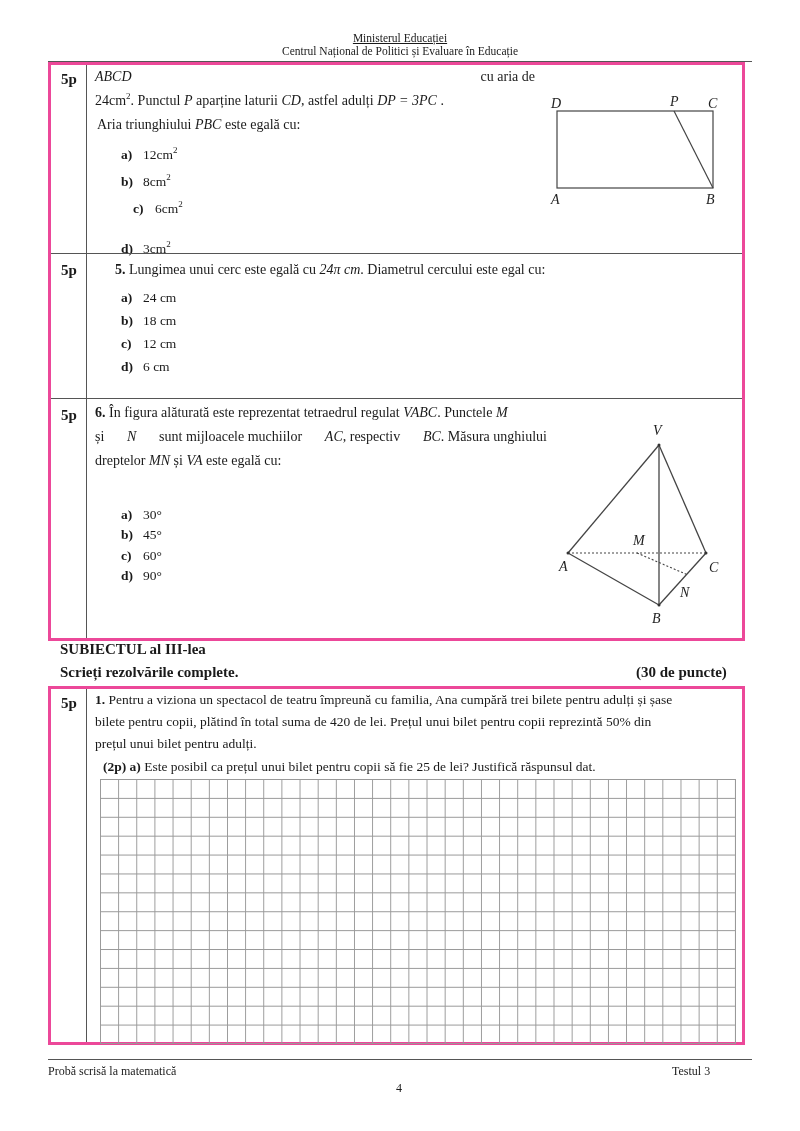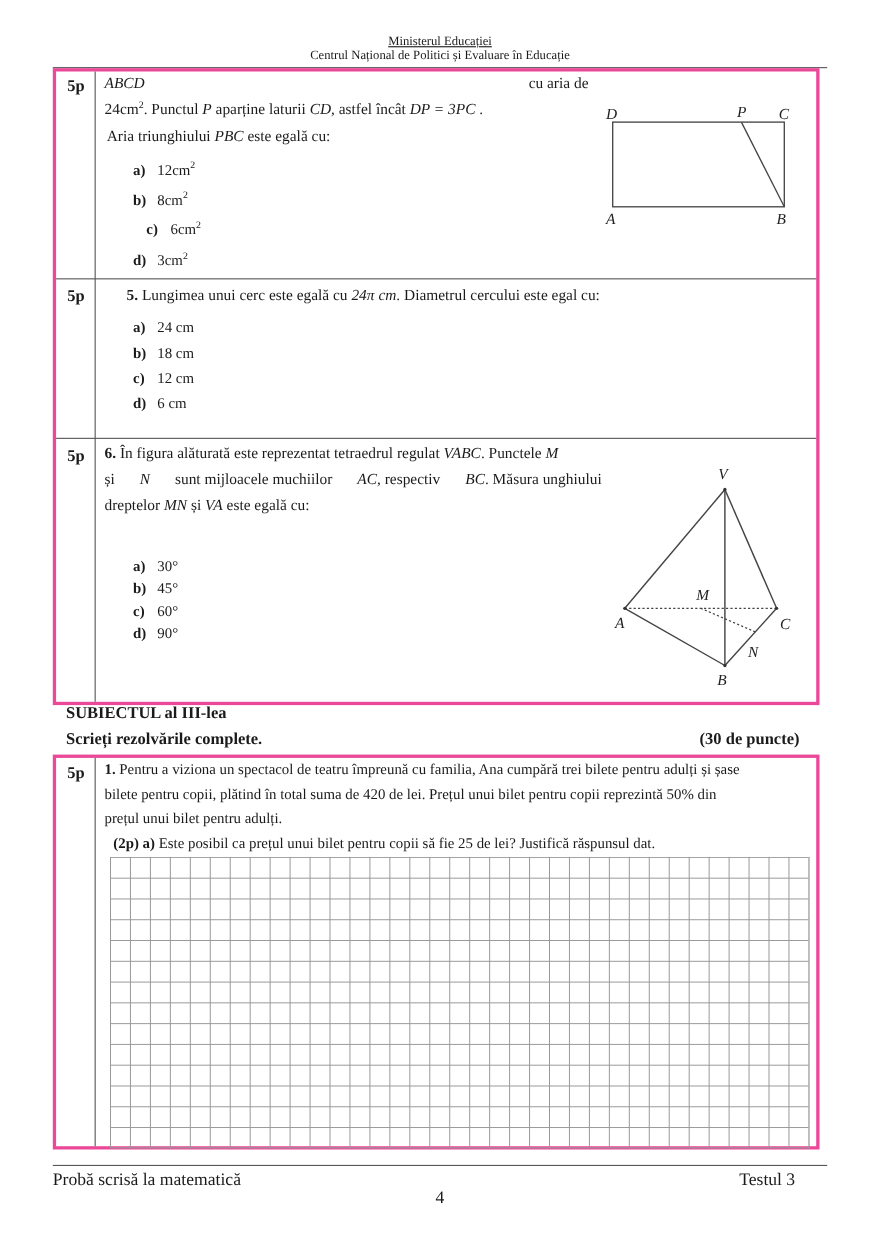--- a/index.html
+++ b/index.html
@@ -22,21 +22,21 @@
   .subj { font-weight: bold; font-size: 15px; }
   .instr { font-weight: bold; font-size: 15px; }
   .grid {
     background-image:
       linear-gradient(to right, #999 1px, transparent 1px),
       linear-gradient(to bottom, #999 1px, transparent 1px);
     background-size: 18.15px 18.9px;
     border-right: 1px solid #999; border-bottom: 1px solid #999;
     box-sizing: border-box;
   }
-  .foot { font-size: 16px; }
+  .foot { font-size: 12px; }
   svg text { font-family: "Liberation Serif", "DejaVu Serif", serif; font-style: italic; font-size: 14px; fill: #222; }
 </style>
 </head>
 <body>
 
 <div class="abs hdr" style="top:32px;text-decoration:underline;">Ministerul Educației</div>
 <div class="abs hdr" style="top:45px;">Centrul Național de Politici și Evaluare în Educație</div>
 <div class="abs hdr-line"></div>
 
 <div class="abs tbl" style="left:48px; top:62px; width:697px; height:579px;">
@@ -46,33 +46,33 @@
     <div class="pts" style="top:6px;">5p</div>
     <div class="q" style="left:44px; top:0; width:440px;">
       <div style="display:flex; justify-content:space-between;">
         <i>ABCD</i>
         <span>cu aria de</span>
       </div>
       <div>
         <span>24cm</span><sup>2</sup><span>. Punctul</span>
         <i>P</i>
         <span>aparține laturii</span>
-        <i>CD</i><span>, astfel încât</span>
+        <i>CD</i><span>, astfel adulți</span>
         <i>DP = 3PC</i> <span>.</span>
       </div>
       <div style="padding-left:2px;">
         <span>Aria triunghiului</span>
         <i>PBC</i>
         <span>este egală cu:</span>
       </div>
     </div>
     <div class="opt" style="left:70px; top:82px;"><span class="l">a)</span><span>12cm</span><sup>2</sup></div>
     <div class="opt" style="left:70px; top:109px;"><span class="l">b)</span><span>8cm</span><sup>2</sup></div>
     <div class="opt" style="left:70px; top:136px;margin-left:12px;"><span class="l">c)</span><span>6cm</span><sup>2</sup></div>
-    <div class="opt" style="left:70px; top:164px;"><span class="l">d)</span><span>3cm</span><sup>2</sup></div>
+    <div class="opt" style="left:70px; top:176px;"><span class="l">d)</span><span>3cm</span><sup>2</sup></div>
 
     <svg class="abs" style="left:490px; top:20px;" width="190" height="130">
       <rect x="16" y="26" width="156" height="77" fill="none" stroke="#444" stroke-width="1.2"></rect>
       <line x1="133" y1="26" x2="172" y2="103" stroke="#444" stroke-width="1.2"></line>
       <text x="10" y="23">D</text>
       <text x="129" y="21">P</text>
       <text x="167" y="23">C</text>
       <text x="10" y="119">A</text>
       <text x="165" y="119">B</text>
     </svg>

